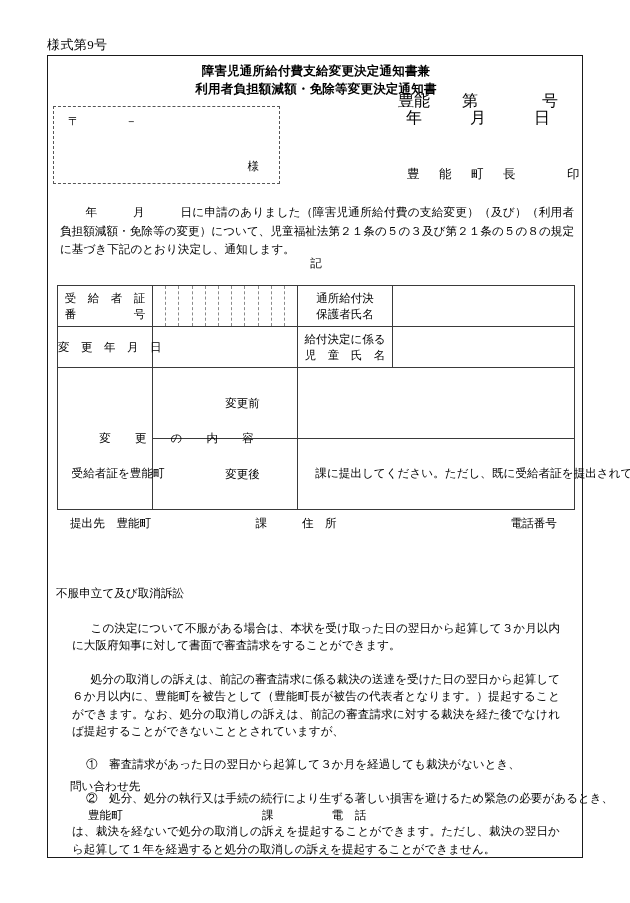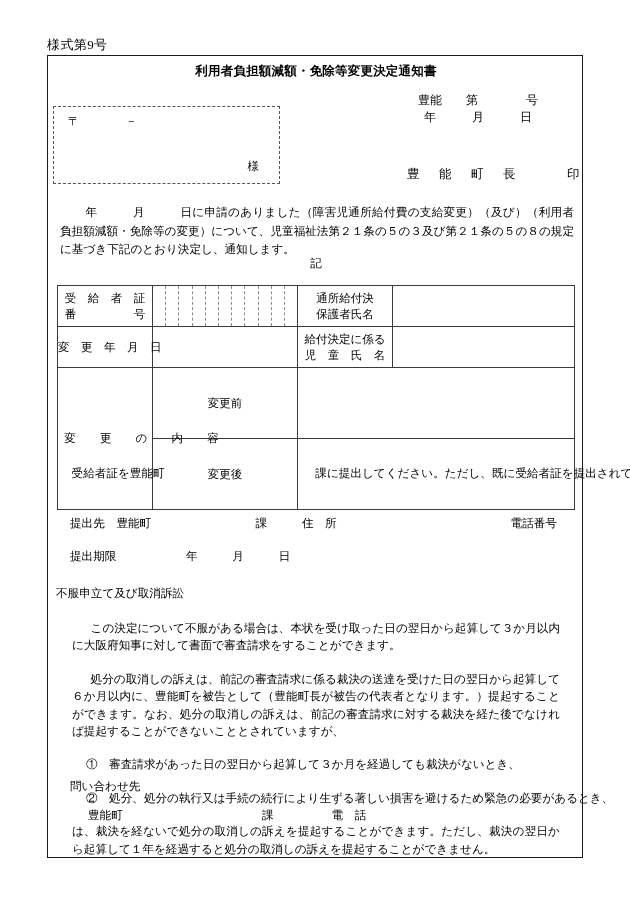--- a/index.html
+++ b/index.html
@@ -59,21 +59,21 @@
     letter-spacing: 0.2px;
   }
   .title div { white-space: nowrap; }
 
   
   .docnum {
     position: absolute;
     left: 330px;
     top: 36px;
     width: 200px;
-    font-size: 12px;
+    font-size: 16px;
     line-height: 17px;
     text-align: center;
   }
   .docnum .row { white-space: pre; }
 
   
   .addr-box {
     position: absolute;
     left: 5px;
     top: 50px;
@@ -154,21 +154,21 @@
   .cert-cells {
     display: flex;
     width: 100%;
     height: 40px;
   }
   .cert-cells span {
     flex: 1 1 0;
     border-right: 1px dashed #8a8a8a;
   }
   .cert-cells span:last-child { border-right: none; }
-  .tall-row td { height: 70px; }
+  .tall-row td { height: 70px; padding-left: 35px; }
   .content-label {
     letter-spacing: 0.55em;
     padding-left: 0.55em;
     white-space: pre;
   }
 
   
   .note1 {
     position: absolute;
     left: 12px;
@@ -237,20 +237,21 @@
 <body>
 
 <div class="page">
 
   <div class="form-no">様式第9号</div>
 
   <div class="frame">
     <div class="inner">
 
       <div class="title">
+        <div>障害児通所給付費支給変更決定通知書兼</div>
         <div>利用者負担額減額・免除等変更決定通知書</div>
       </div>
 
       <div class="docnum">
         <div class="row">豊能　　第　　　　号</div>
         <div class="row">年　　　月　　　日</div>
       </div>
 
       <div class="addr-box">
         <div class="addr-post">〒　　　　－</div>
@@ -325,21 +326,20 @@
             <td colspan="2"></td>
           </tr>
         </tbody>
       </table>
 
       <div class="note1">
         <div class="l1" style="text-indent:1em">受給者証を豊能町　　　　　　　　　　　　　課に提出してください。ただし、既に受給者証を提出されている方は、</div>
       </div>
 
       <div class="submit-line">提出先　豊能町　　　　　　　　　課　　　住　所　　　　　　　　　　　　　　　電話番号</div>
-      <div class="deadline-line">提出期限　　　　　　年　　　月　　　日</div>
 
       <div class="appeal-head">不服申立て及び取消訴訟</div>
       <div class="appeal-body">
         <p class="p-ind">この決定について不服がある場合は、本状を受け取った日の翌日から起算して３か月以内に大阪府知事に対して書面で審査請求をすることができます。</p>
         <p class="p-ind">処分の取消しの訴えは、前記の審査請求に係る裁決の送達を受けた日の翌日から起算して６か月以内に、豊能町を被告として（豊能町長が被告の代表者となります。）提起することができます。なお、処分の取消しの訴えは、前記の審査請求に対する裁決を経た後でなければ提起することができないこととされていますが、</p>
         <p class="item">①　審査請求があった日の翌日から起算して３か月を経過しても裁決がないとき、</p>
         <p class="item">②　処分、処分の執行又は手続の続行により生ずる著しい損害を避けるため緊急の必要があるとき、</p>
         <p>は、裁決を経ないで処分の取消しの訴えを提起することができます。ただし、裁決の翌日から起算して１年を経過すると処分の取消しの訴えを提起することができません。</p>
       </div>
 

